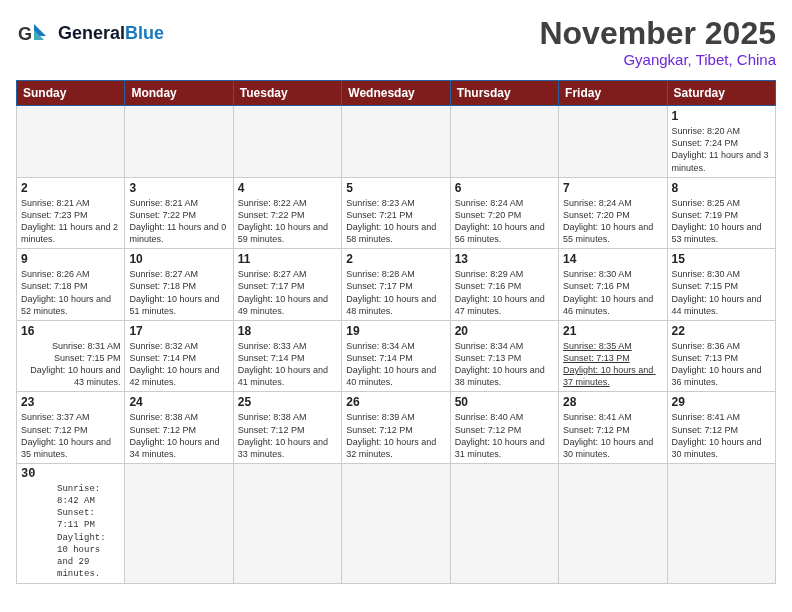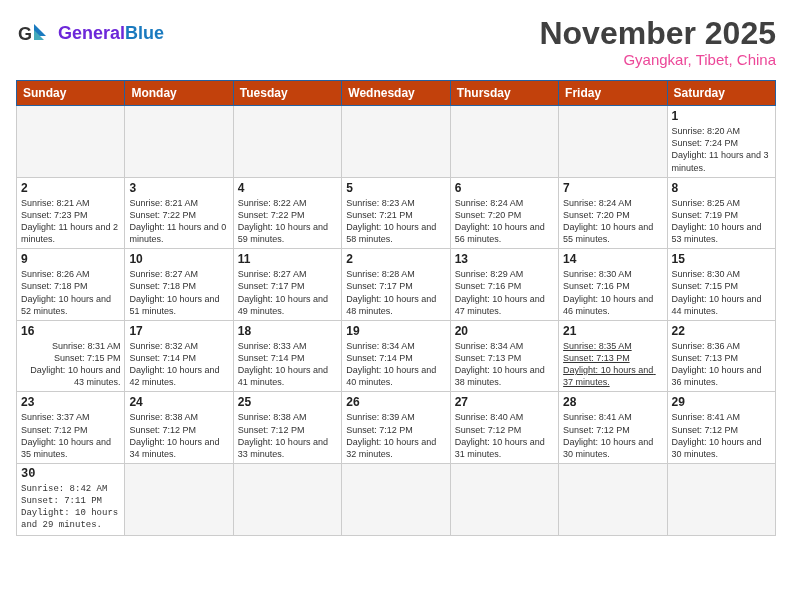--- a/index.html
+++ b/index.html
@@ -26,46 +26,46 @@
       align-items: center;
       gap: 6px;
     }
     .logo-text {
       font-size: 18px;
       font-weight: bold;
       color: #333;
       line-height: 1.1;
     }
     .logo-text span {
-      color: #6d28d9;
+      color: #0f172a;
     }
     .logo-icon {
       width: 36px;
       height: 36px;
     }
     .title-block {
       text-align: right;
     }
     .month-title {
       font-size: 32px;
       font-weight: bold;
       color: #404040;
       line-height: 1.1;
     }
     .subtitle {
       font-size: 15px;
-      color: #ec4899;
+      color: #6d28d9;
     }
     .calendar {
       width: 100%;
       border-collapse: collapse;
       border: 1px solid #bbb;
     }
     .calendar th {
-      background: #c2410c;
+      background: #7f1d1d;
       color: white;
       font-size: 12px;
       font-weight: bold;
       padding: 5px 6px;
       text-align: left;
       border: 1px solid #2460a0;
     }
     .calendar td {
       border: 1px solid #ccc;
       vertical-align: top;
@@ -295,42 +295,42 @@
 Sunset: 7:12 PM
 Daylight: 10 hours and 33 minutes.</div>
           </td>
           <td>
             <span class="day-number">26</span>
             <div class="day-info" style="white-space: pre-wrap;">Sunrise: 8:39 AM
 Sunset: 7:12 PM
 Daylight: 10 hours and 32 minutes.</div>
           </td>
           <td>
-            <span class="day-number">27</span>
+            <span class="day-number">50</span>
             <div class="day-info" style="white-space: pre-wrap;">Sunrise: 8:40 AM
 Sunset: 7:12 PM
 Daylight: 10 hours and 31 minutes.</div>
           </td>
           <td>
             <span class="day-number">28</span>
             <div class="day-info" style="white-space: pre-wrap;">Sunrise: 8:41 AM
 Sunset: 7:12 PM
 Daylight: 10 hours and 30 minutes.</div>
           </td>
           <td>
             <span class="day-number">29</span>
             <div class="day-info" style="white-space: pre-wrap;">Sunrise: 8:41 AM
 Sunset: 7:12 PM
 Daylight: 10 hours and 30 minutes.</div>
           </td>
         </tr>
         <tr class="last-row">
           <td>
             <span class="day-number">30</span>
-            <div class="day-info" style="white-space: pre-wrap;">Sunrise: 8:42 AM
+            <div class="day-info" style="white-space: pre-wrap; margin-left: 36px;">Sunrise: 8:42 AM
 Sunset: 7:11 PM
 Daylight: 10 hours and 29 minutes.</div>
           </td>
           <td class="empty"></td>
           <td class="empty"></td>
           <td class="empty"></td>
           <td class="empty"></td>
           <td class="empty"></td>
           <td class="empty"></td>
         </tr>

